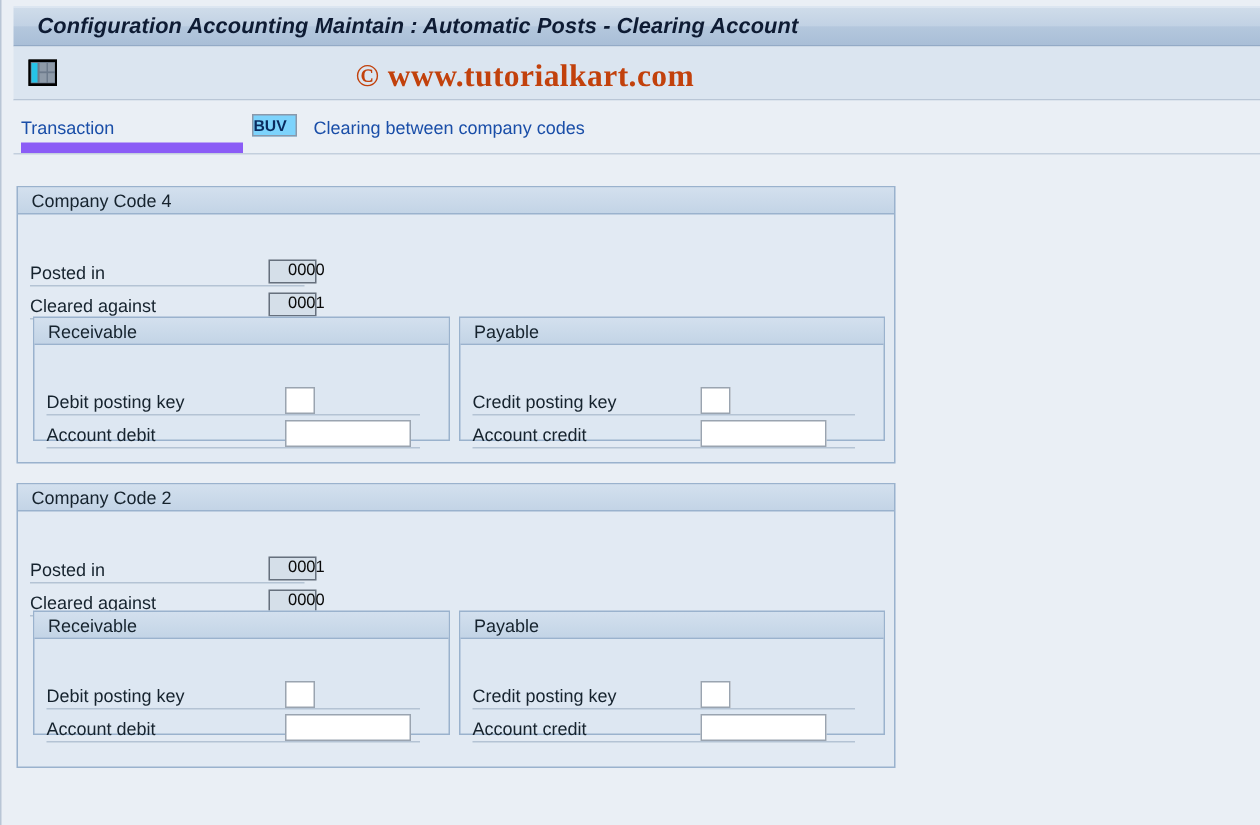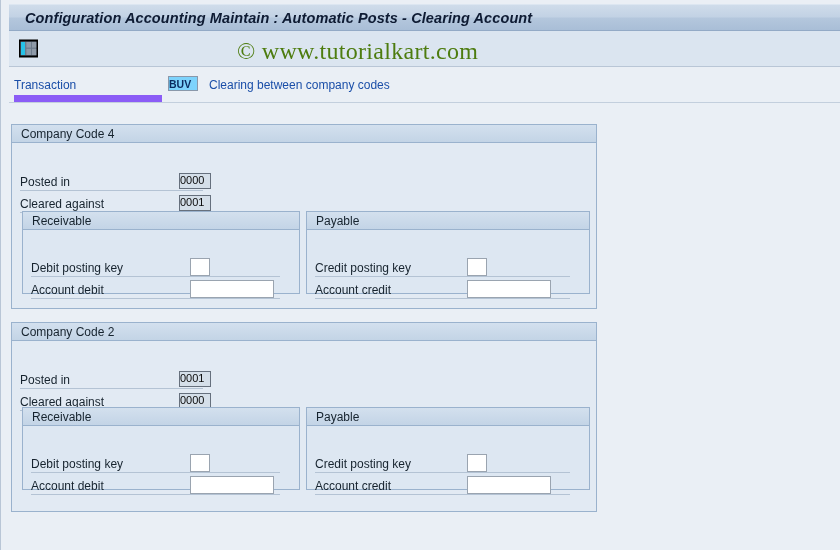--- a/index.html
+++ b/index.html
@@ -58,23 +58,23 @@
   }
   .grid-icon {
     position: absolute;
     left: 10px; top: 8px;
     width: 19px; height: 19px;
   }
   .watermark {
     position: absolute;
     left: 236px; top: 38px;
     font-family: "Liberation Serif", serif;
-    font-size: 24px;
-    font-weight: normal;
-    color: #4d7c0f;
+    font-size: 21px;
+    font-weight: bold;
+    color: #c2410c;
     white-space: nowrap;
     letter-spacing: 0.3px;
   }
 
   
   .trx-row {
     position: absolute;
     left: 8px; top: 67px;
     width: 832px; height: 36px;
     background: #eaeff5;
@@ -162,21 +162,21 @@
   }
   .fbox-ro {
     position: absolute;
     background: #d5dfe9;
     border: 1px solid #66707d;
     box-sizing: border-box;
     font-size: 11px;
     line-height: 13px;
     color: #0a0a0a;
     text-align: left;
-    padding-left: 0;
+    padding-left: 12px;
     font-family: "Liberation Sans", sans-serif;
   }
   .fbox-w {
     position: absolute;
     background: #ffffff;
     border: 1px solid #9aa4b0;
     box-sizing: border-box;
   }
 </style>
 </head>

